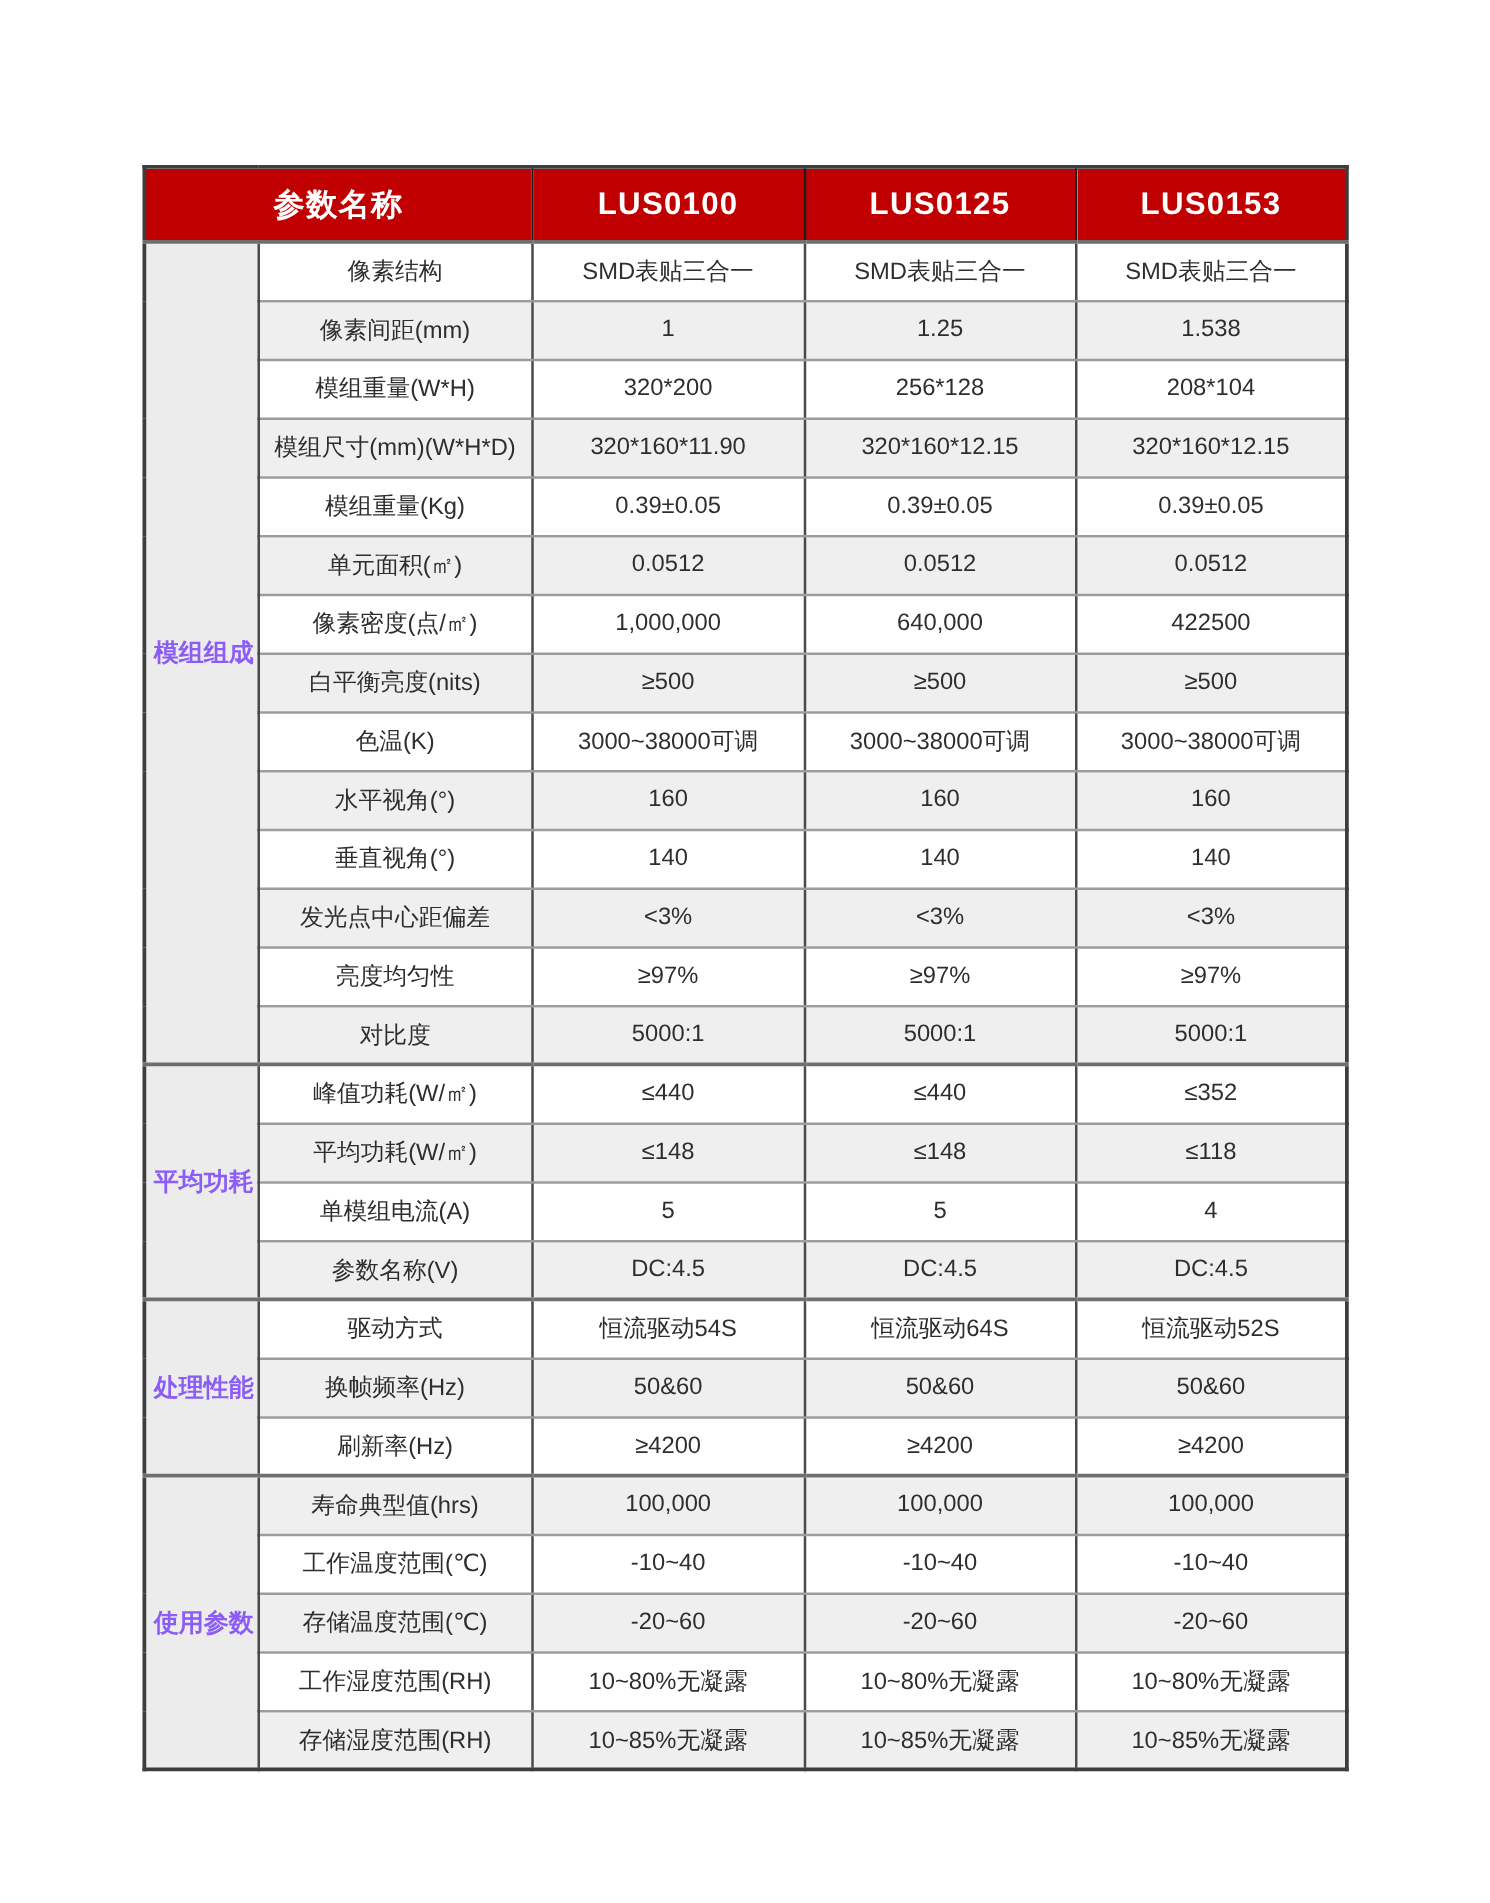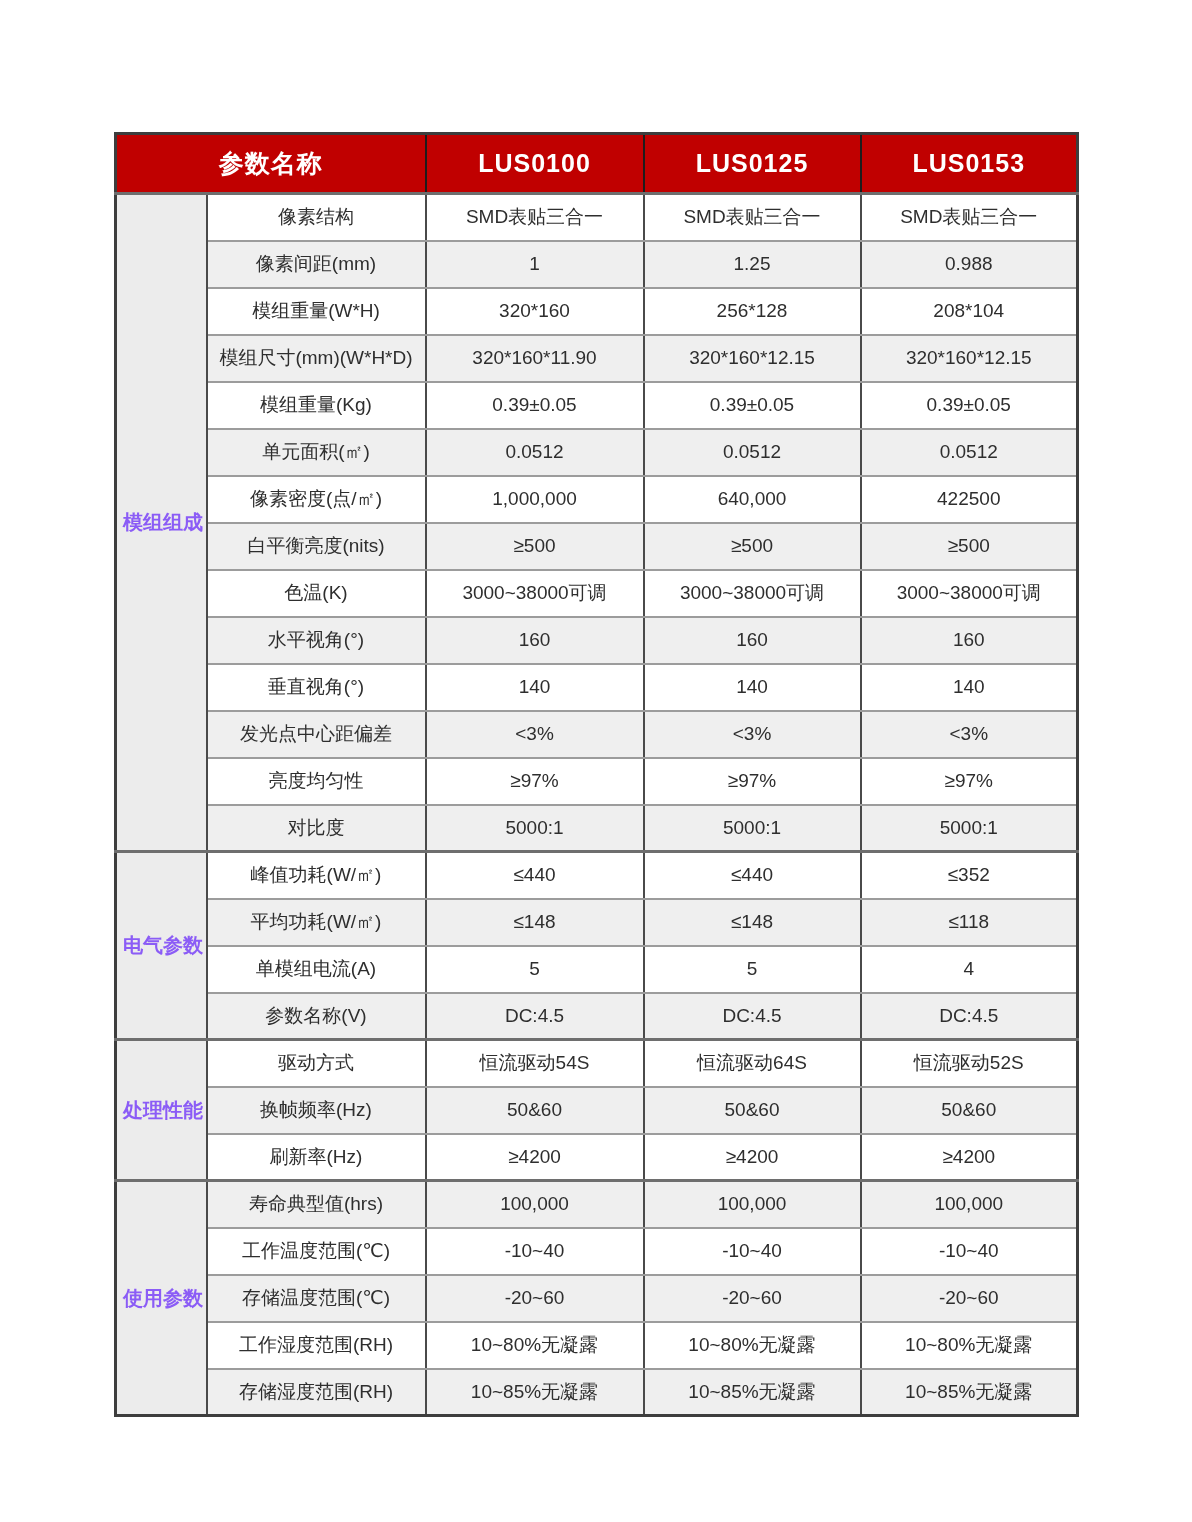--- a/index.html
+++ b/index.html
@@ -92,25 +92,25 @@
           <th rowspan="14" class="group">模组组成</th>
           <td>像素结构</td>
           <td>SMD表贴三合一</td>
           <td>SMD表贴三合一</td>
           <td>SMD表贴三合一</td>
         </tr>
         <tr class="alt">
           <td>像素间距(mm)</td>
           <td>1</td>
           <td>1.25</td>
-          <td>0.988</td>
+          <td>1.538</td>
         </tr>
         <tr class="">
           <td>模组重量(W*H)</td>
-          <td>320*160</td>
+          <td>320*200</td>
           <td>256*128</td>
           <td>208*104</td>
         </tr>
         <tr class="alt">
           <td>模组尺寸(mm)(W*H*D)</td>
           <td>320*160*11.90</td>
           <td>320*160*12.15</td>
           <td>320*160*12.15</td>
         </tr>
         <tr class="">
@@ -167,21 +167,21 @@
           <td>≥97%</td>
           <td>≥97%</td>
         </tr>
         <tr class="alt">
           <td>对比度</td>
           <td>5000:1</td>
           <td>5000:1</td>
           <td>5000:1</td>
         </tr>
         <tr class=" section-start">
-          <th rowspan="4" class="group">电气参数</th>
+          <th rowspan="4" class="group">平均功耗</th>
           <td>峰值功耗(W/㎡)</td>
           <td>≤440</td>
           <td>≤440</td>
           <td>≤352</td>
         </tr>
         <tr class="alt">
           <td>平均功耗(W/㎡)</td>
           <td>≤148</td>
           <td>≤148</td>
           <td>≤118</td>

